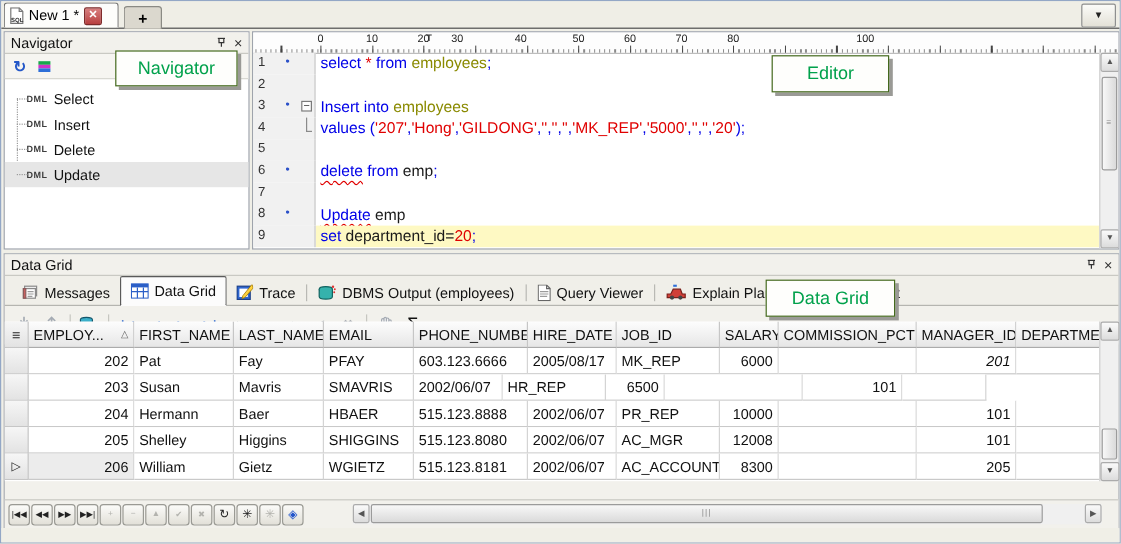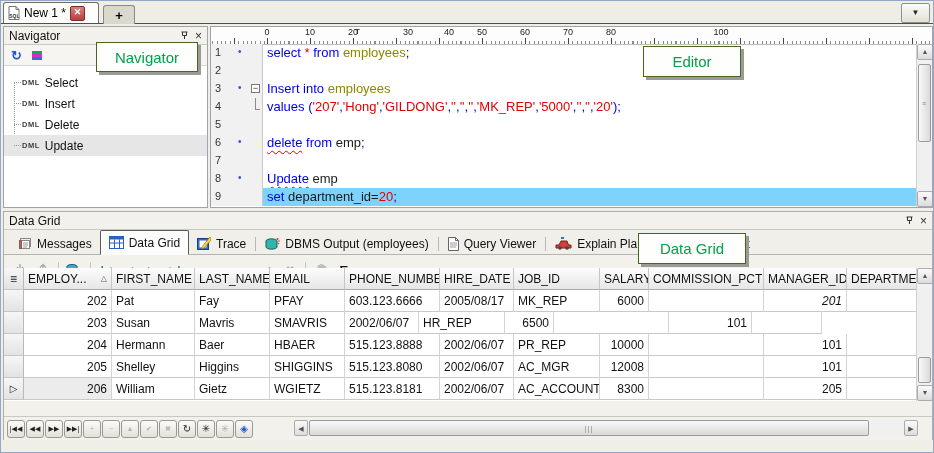--- a/index.html
+++ b/index.html
@@ -36,21 +36,21 @@
   .ruler-num{position:absolute;top:0;transform:translateX(-50%);font-size:9px;color:#222;}
   .ruler-marker{position:absolute;top:0;font-size:8px;font-weight:bold;color:#333;}
   #ed-lines{position:absolute;left:0;top:17px;right:16px;bottom:0;}
   .ed-row{display:flex;height:18px;}
   .ed-gutter{position:relative;width:52px;flex:0 0 52px;background:#F1F1F1;border-right:1px solid #C9C9C9;box-sizing:border-box;}
   .ln{position:absolute;left:4px;top:2px;font-size:11px;color:#333;}
   .dot{position:absolute;left:27px;top:2px;font-size:10px;color:#2B50C8;}
   .fold{position:absolute;left:40px;top:4px;width:9px;height:9px;border:1px solid #7a7a7a;background:#FCFCFC;font-size:9px;line-height:7px;text-align:center;color:#333;box-sizing:border-box;}
   .fold-tail{position:absolute;left:44px;top:0;height:11px;width:4px;border-left:1px solid #8a8a8a;border-bottom:1px solid #8a8a8a;}
   .ed-code{flex:1;font-size:13px;line-height:18px;white-space:pre;padding-left:4px;color:#111;}
-  .ed-code.hl{background:#7dd3fc;}
+  .ed-code.hl{background:#fef9c3;}
   .kw,.pu{color:#0000E8;} .st{color:#E00000;} .tb{color:#8A8A00;} .id{color:#1a1a1a;}
   .kww{color:#0000E8;text-decoration:underline wavy #E00000;text-decoration-thickness:1px;text-underline-offset:3px;}
   
   .vscroll{position:absolute;width:16px;background:#F0F0F0;border-left:1px solid #D0D0D0;box-sizing:border-box;}
   .hscroll{position:absolute;height:17px;background:#F0F0F0;}
   .sb-btn{position:absolute;width:16px;height:16px;background:linear-gradient(#FAFAFA,#DCDCDC);border:1px solid #ABABAB;box-sizing:border-box;font-size:7px;color:#555;text-align:center;line-height:14px;border-radius:2px;}
   .sb-thumb{position:absolute;background:linear-gradient(90deg,#F8F8F8,#DADADA);border:1px solid #9B9B9B;border-radius:2px;box-sizing:border-box;}
   .sb-thumb-h{background:linear-gradient(#F8F8F8,#DADADA);}
   .grip{position:absolute;left:50%;top:50%;transform:translate(-50%,-50%);font-size:7px;color:#8a8a8a;letter-spacing:1px;}
   
@@ -153,22 +153,22 @@
           <span>Update</span>
         </div>
       </div>
   </div>
 
   <div id="editor">
     <div id="ruler">
         <span class="ruler-num" style="left: 56px;">0</span>
         <span class="ruler-num" style="left: 99px;">10</span>
         <span class="ruler-num" style="left: 142px;">20</span>
-        <span class="ruler-num" style="left: 197px;">30</span>
-        <span class="ruler-num" style="left: 238px;">40</span>
+        <span class="ruler-num" style="left: 170px;">30</span>
+        <span class="ruler-num" style="left: 223px;">40</span>
         <span class="ruler-num" style="left: 271px;">50</span>
         <span class="ruler-num" style="left: 314px;">60</span>
         <span class="ruler-num" style="left: 357px;">70</span>
         <span class="ruler-num" style="left: 400px;">80</span>
         <span class="ruler-num" style="left: 443px; margin-top: 28px;">90</span>
         <span class="ruler-num" style="left: 510px;">100</span>
         <span class="ruler-marker" style="left: 144px;">T</span>
       </div>
     <div id="ed-lines">
         <div class="ed-row">

